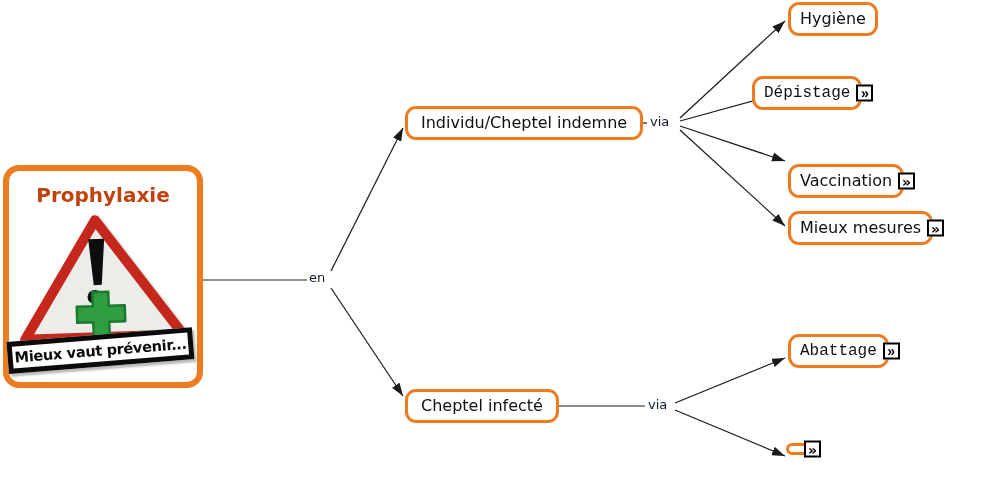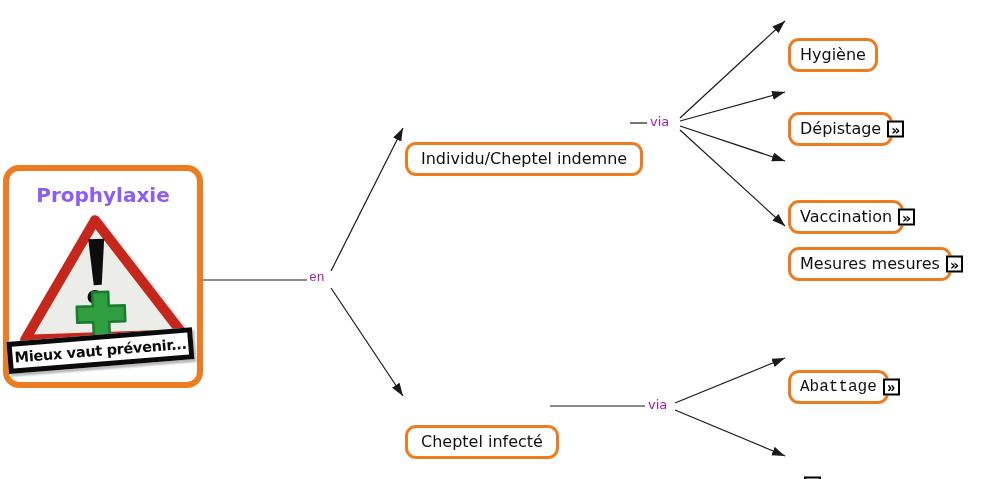--- a/index.html
+++ b/index.html
@@ -8,66 +8,65 @@
     font-family:"DejaVu Sans","Liberation Sans",sans-serif;color:#111;
   }
   
   #edges{position:absolute;left:0;top:0;width:993px;height:479px;z-index:1;}
   
   .node{
     position:absolute;z-index:3;background:#ffffff;
     border:3px solid #EC7C1F;border-radius:11px;
     padding:3px 9px;font-size:16px;line-height:22px;white-space:nowrap;
     color:#101010;
-    margin-top:36px;
   }
   .node.wide{padding:3px 13px;}
   .link-icon{
     position:absolute;right:-14px;top:50%;transform:translateY(-50%);
     width:17px;height:17px;background:#ffffff;border:2px solid #000;
     font-size:14px;font-weight:bold;line-height:14px;text-align:center;
     color:#000;z-index:4;box-sizing:border-box;
   }
   
   .edge-label{
-    position:absolute;z-index:2;font-size:13px;line-height:16px;color:#a21caf;
+    position:absolute;z-index:2;font-size:13px;line-height:16px;color:#0f172a;
     background:transparent;white-space:nowrap;
   }
   
   #root-node{
     position:absolute;left:3px;top:165px;width:200px;height:223px;z-index:3;
     background:#ffffff;border:6px solid #EC7C1F;border-radius:16px;
     box-sizing:border-box;
   }
   #root-title{
-    margin-top:12px;text-align:center;font-size:20px;font-weight:bold;color:#8b5cf6;
+    margin-top:12px;text-align:center;font-size:20px;font-weight:bold;color:#c2410c;
   }
   #warning-svg{
     position:absolute;left:4px;top:42px;
     filter:drop-shadow(2px 2px 1.5px rgba(60,60,60,0.35));
   }
   #root-sign{
     position:absolute;left:0px;bottom:8px;width:172px;
     transform:rotate(-4.6deg);transform-origin:left bottom;
     background:#ffffff;border:5px solid #0b0b0b;
     padding:3px 2px;text-align:center;
     font-size:14.5px;font-weight:bold;letter-spacing:-0.3px;color:#0b0b0b;
     box-shadow:2px 3px 2px rgba(60,60,60,0.35);
     white-space:nowrap;
   }
   
   #node-indemne{left:405px;top:106px;}
   #node-hygiene{left:788px;top:2px;}
-  #node-depistage{left:788px;top:76px;}
+  #node-depistage{left:752px;top:76px;font-family:Liberation Mono, monospace;}
   #node-vaccination{left:788px;top:164px;}
   #node-autres{left:788px;top:211px;}
   #node-infecte{left:405px;top:389px;}
   #node-abattage{left:788px;top:334px;font-family:Liberation Mono, monospace;}
   #node-mesures{left:786px;top:443px;}
-  #label-en{left:309px;top:270px;font-family:Liberation Mono, monospace;}
+  #label-en{left:309px;top:270px;}
   #label-via-1{left:650px;top:114px;}
   #label-via-2{left:648px;top:397px;}
 </style>
 </head>
 <body>
 
 <div id="canvas">
 
   <svg id="edges" viewBox="0 0 993 479">
     <defs>
@@ -117,21 +116,21 @@
   </div>
   <div id="node-depistage" class="node">
     <span>Dépistage</span>
     <span class="link-icon">»</span>
   </div>
   <div id="node-vaccination" class="node">
     <span>Vaccination</span>
     <span class="link-icon">»</span>
   </div>
   <div id="node-autres" class="node">
-    <span>Mesures mesures</span>
+    <span>Mieux mesures</span>
     <span class="link-icon">»</span>
   </div>
   <div id="node-abattage" class="node">
     <span>Abattage</span>
     <span class="link-icon">»</span>
   </div>
   <div id="node-mesures" class="node">
     <span class="link-icon">»</span>
   </div>
 

